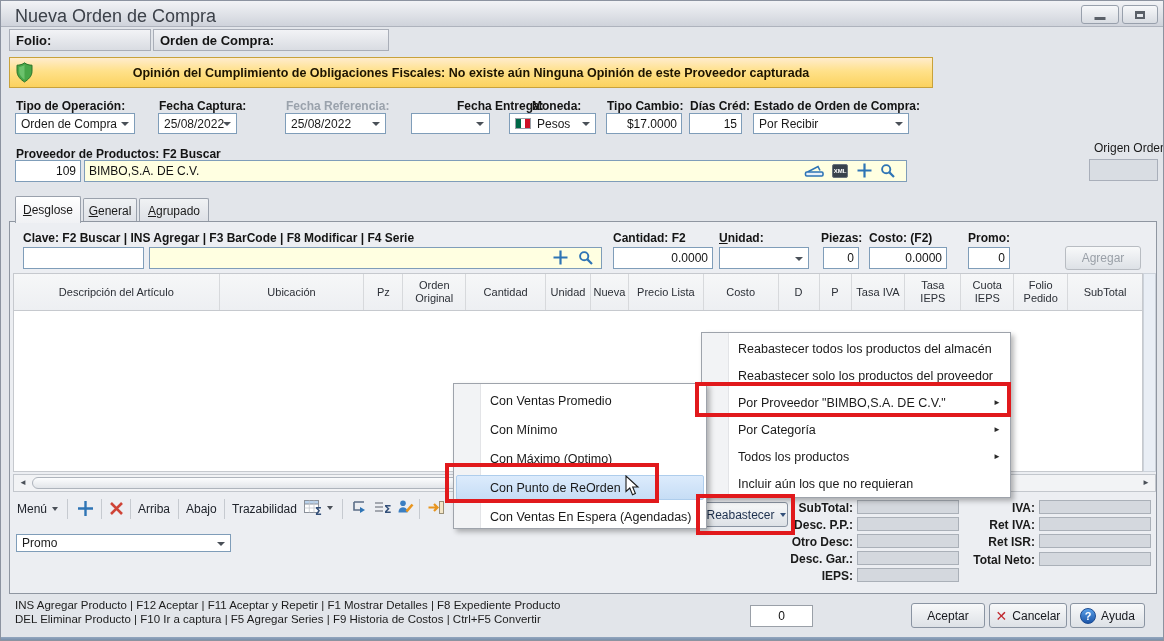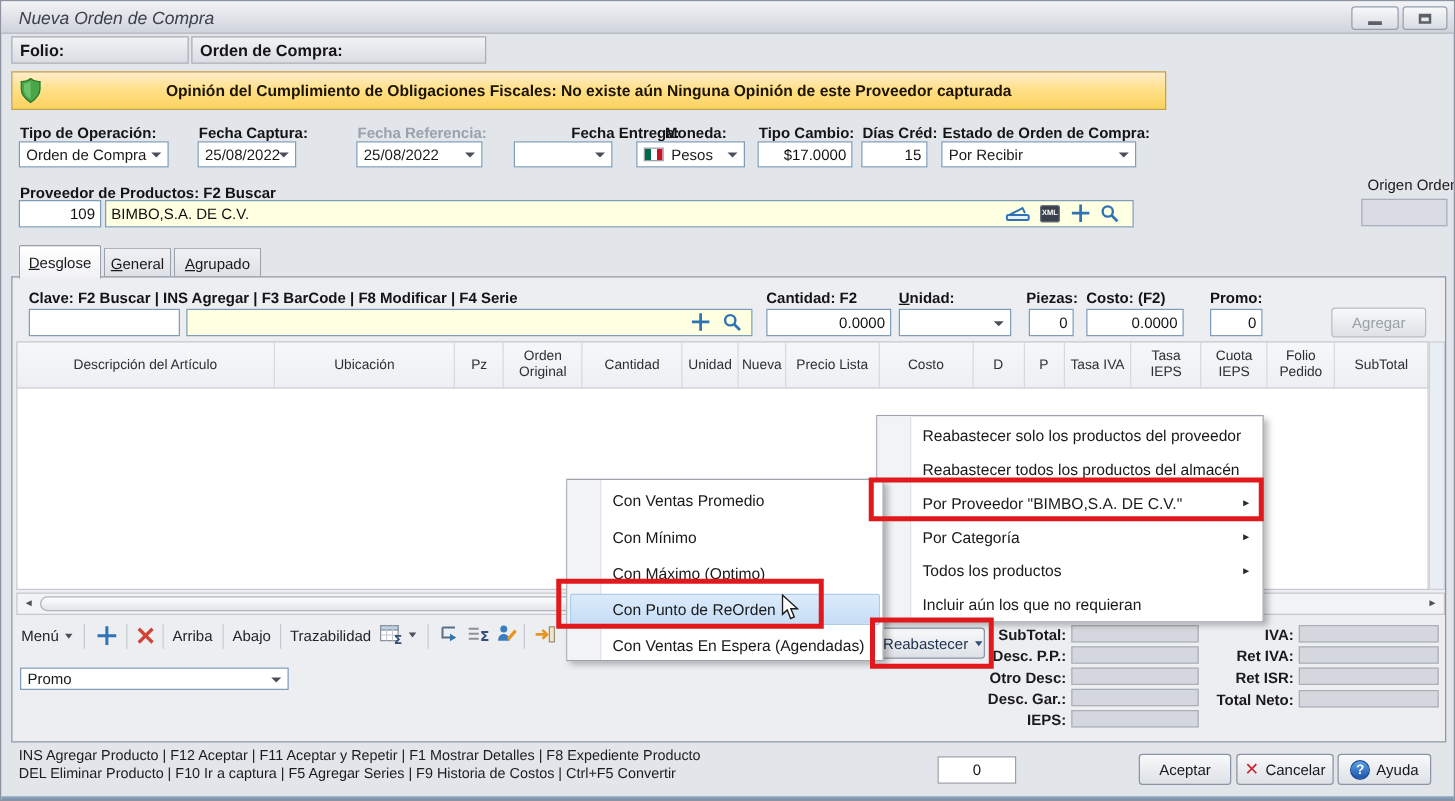--- a/index.html
+++ b/index.html
@@ -8,21 +8,21 @@
   .window{
     position:relative;width:1164px;height:641px;margin:0 auto;
     background:#e2e5ea;border:1px solid #8c93a0;overflow:hidden;
     font-family:"Liberation Sans","DejaVu Sans",sans-serif;font-size:12px;color:#1a1a1a;
   }
   .x{position:absolute;}
   .nowrap{white-space:nowrap;}
   .lbl{font-weight:bold;font-size:12px;color:#141414;white-space:nowrap;}
   .titlebar{left:0;top:0;width:1164px;height:26px;
     background:linear-gradient(#f2f3f6,#cfd3db);border-bottom:1px solid #aeb3bd;}
-  .title-text{position:absolute;left:14px;top:5px;font-size:14px;color:#3c4149;font-style:italic;}
+  .title-text{position:absolute;left:14px;top:5px;font-size:18px;color:#3c4149;}
   .winbtn{position:absolute;top:4px;height:19px;border:1px solid #98a0ac;border-radius:3px;
     background:linear-gradient(#f7f8fa,#d8dce2);}
   .winbtn .bar{position:absolute;left:50%;transform:translateX(-50%);}
   .panelbox{border:1px solid #a9aeb8;background:linear-gradient(#f2f3f6,#d9dce2);}
   .warn{left:8px;top:56px;width:924px;height:31px;border:1px solid #c8a23b;
     background:linear-gradient(#ffeccd 0%,#ffe18a 45%,#fbd25e 100%);
     display:flex;align-items:center;justify-content:center;}
   .warn-text{font-weight:bold;font-size:12.5px;color:#1d1400;}
   .combo{position:absolute;height:21px;background:#fff;border:1px solid #7f9db9;
     display:flex;align-items:center;padding:0 16px 0 5px;font-size:12px;}
@@ -344,24 +344,24 @@
     <span class="helpdot">
         <span>?</span>
       </span>
     <span>Ayuda</span>
   </div>
   <div class="x bottomedge"></div>
 
   <div class="menu" style="left:700px;top:331px;width:310px;height:166px;padding-top:2px;z-index:60;">
     <div class="gutter"></div>
     <div class="mitem" style="height:27px;">
+      <span>Reabastecer todos los productos del almacén</span>
+    </div>
+    <div class="mitem" style="height:27px;">
       <span>Reabastecer solo los productos del proveedor</span>
-    </div>
-    <div class="mitem" style="height:27px;">
-      <span>Reabastecer todos los productos del almacén</span>
     </div>
     <div class="mitem" style="height:27px;">
       <span>Por Proveedor "BIMBO,S.A. DE C.V."</span>
       <span class="marrow">►</span>
     </div>
     <div class="mitem" style="height:27px;">
       <span>Por Categoría</span>
       <span class="marrow">►</span>
     </div>
     <div class="mitem" style="height:27px;">

